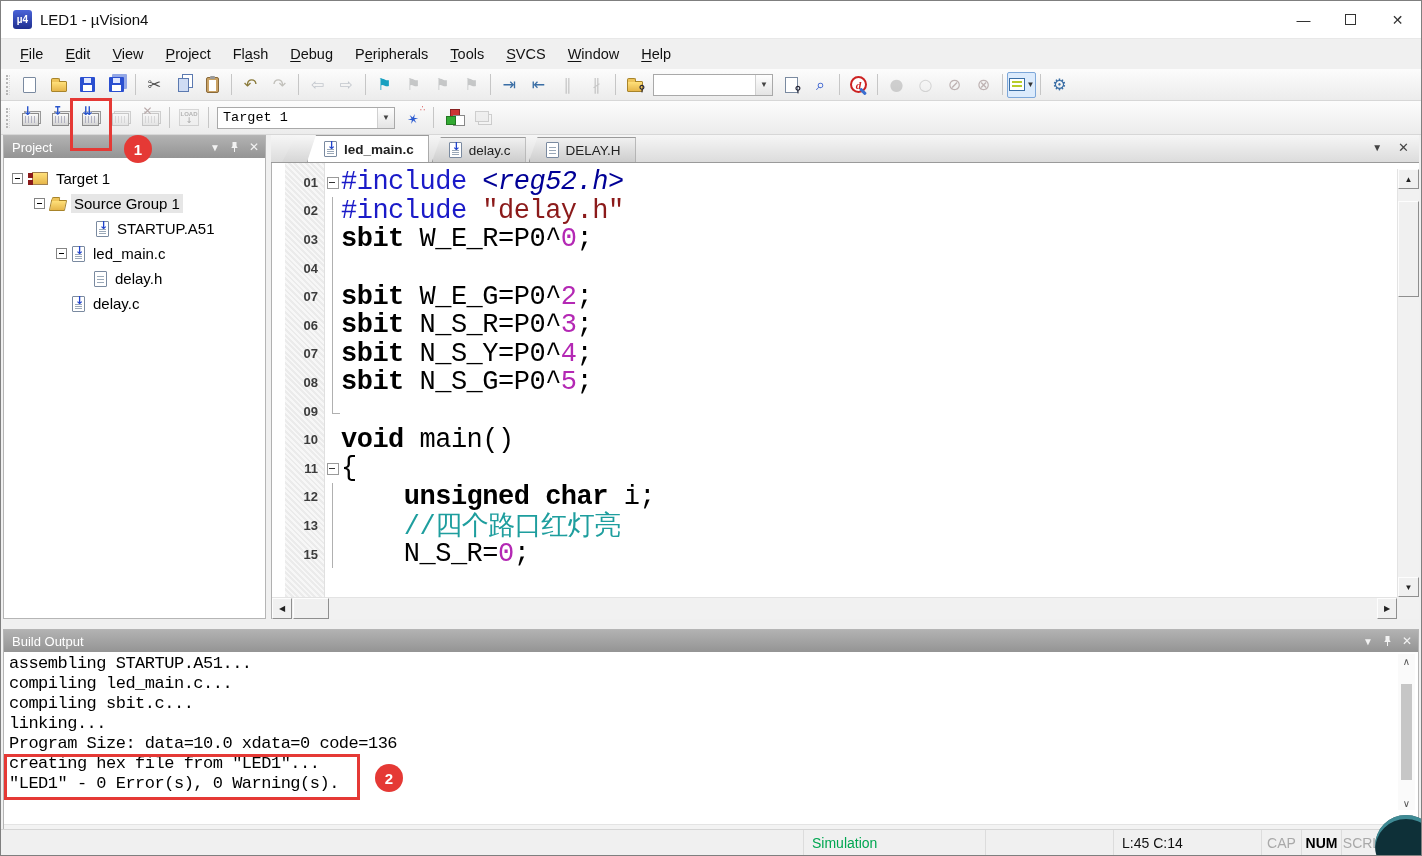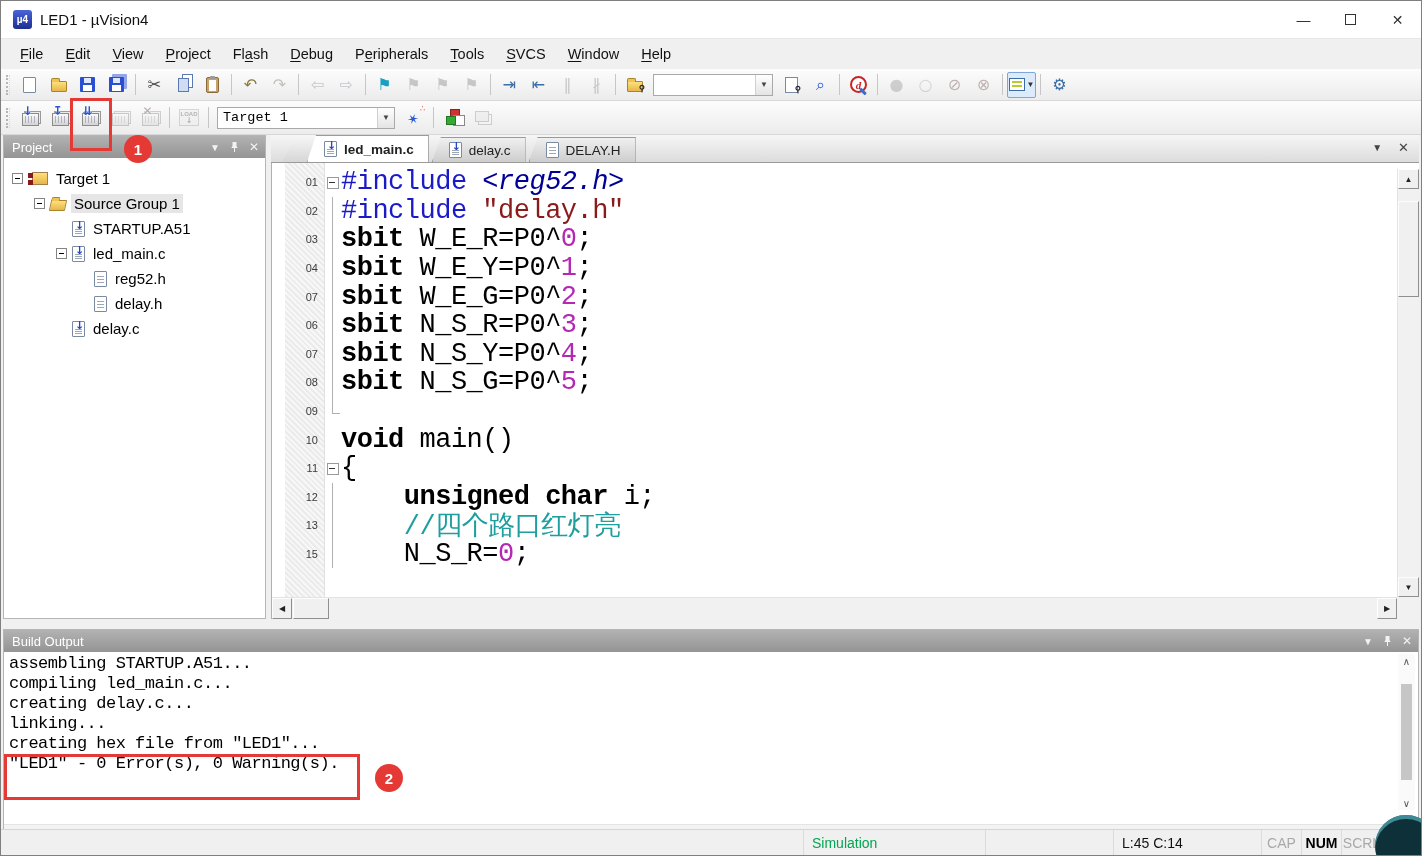--- a/index.html
+++ b/index.html
@@ -123,21 +123,21 @@
   .tab.active{background:#fff;font-weight:bold;height:27px;z-index:2;}
   .tabaux{position:absolute;right:10px;top:5px;display:flex;gap:16px;color:#444;align-items:center;}
   .tabaux .aux{font-size:10px;}
   .tabaux .aux.x{font-size:13px;}
 
   .editor-body{position:absolute;top:28px;left:0;right:0;bottom:0;background:#fff;border-left:1px solid #b0b0b0;overflow:hidden;}
   #code-area{position:absolute;top:5px;left:13px;right:24px;bottom:22px;overflow:hidden;}
   .gutter-bg{position:absolute;top:0;bottom:0;left:13px;width:40px;
     background:repeating-linear-gradient(45deg,#ebebeb 0 2px,#f7f7f7 2px 4px);border-right:1px solid #e0e0e0;}
   .cl{display:flex;height:28.6px;align-items:center;position:relative;}
-  .ln{width:40px;flex:none;text-align:right;padding-right:7px;font-size:11px;color:#3c3c3c;z-index:1;}
+  .ln{width:40px;flex:none;text-align:right;padding-right:7px;font-size:13px;color:#3c3c3c;z-index:1;font-weight:bold;}
   .fold{width:16px;flex:none;height:100%;position:relative;}
   .fold.start::before{content:"";position:absolute;left:2px;top:9px;width:10px;height:10px;border:1px solid #9a9a9a;background:#fff;}
   .fold.start::after{content:"";position:absolute;left:4px;top:14px;width:6px;height:1px;background:#333;}
   .fold.mid::before{content:"";position:absolute;left:7px;top:0;bottom:0;width:1px;background:#b0b0b0;}
   .fold.end::before{content:"";position:absolute;left:7px;top:0;width:7px;height:58%;
     border-left:1px solid #b0b0b0;border-bottom:1px solid #b0b0b0;}
   .code{font-family:"Liberation Mono","DejaVu Sans Mono",monospace;font-size:27px;white-space:pre;color:#000;letter-spacing:-.5px;}
   .s-kw{font-weight:bold;color:#000;}
   .s-dir{color:#1a1ac8;}
   .s-inc{color:#000096;font-style:italic;}
@@ -392,34 +392,29 @@
         <div class="trow" style="padding-left: 8px;">
           <span class="texp"></span>
           <span class="ticon i-target"></span>
           <span class="tlabel">Target 1</span>
         </div>
         <div class="trow" style="padding-left: 30px;">
           <span class="texp"></span>
           <span class="ticon i-folder-open"></span>
           <span class="tlabel hl">Source Group 1</span>
         </div>
-        <div class="trow" style="padding-left: 52px;">
+        <div class="trow" style="padding-left: 52px; margin-left: 24px;">
           <span style="width: 16px; flex: 0 0 auto;"></span>
           <span class="ticon i-doc-arrow"></span>
           <span class="tlabel">STARTUP.A51</span>
         </div>
         <div class="trow" style="padding-left: 52px;">
           <span class="texp"></span>
           <span class="ticon i-doc-arrow"></span>
           <span class="tlabel">led_main.c</span>
-        </div>
-        <div class="trow" style="padding-left: 74px;">
-          <span style="width: 16px; flex: 0 0 auto;"></span>
-          <span class="ticon i-doc"></span>
-          <span class="tlabel">reg52.h</span>
         </div>
         <div class="trow" style="padding-left: 74px;">
           <span style="width: 16px; flex: 0 0 auto;"></span>
           <span class="ticon i-doc"></span>
           <span class="tlabel">delay.h</span>
         </div>
         <div class="trow" style="padding-left: 52px;">
           <span style="width: 16px; flex: 0 0 auto;"></span>
           <span class="ticon i-doc-arrow"></span>
           <span class="tlabel">delay.c</span>
@@ -461,21 +456,20 @@
             <span class="code"><span class="s-dir">#include </span><span class="s-str">"delay.h"</span></span>
           </div>
           <div class="cl">
             <span class="ln">03</span>
             <span class="fold mid"></span>
             <span class="code"><span class="s-kw">sbit</span><span> W_E_R=P0^</span><span class="s-num">0</span><span>;</span></span>
           </div>
           <div class="cl">
             <span class="ln">04</span>
             <span class="fold mid"></span>
-            <span class="code"><span class="s-kw">sbit</span><span> W_E_Y=P0^</span><span class="s-num">1</span><span>;</span></span>
           </div>
           <div class="cl">
             <span class="ln">07</span>
             <span class="fold mid"></span>
             <span class="code"><span class="s-kw">sbit</span><span> W_E_G=P0^</span><span class="s-num">2</span><span>;</span></span>
           </div>
           <div class="cl">
             <span class="ln">06</span>
             <span class="fold mid"></span>
             <span class="code"><span class="s-kw">sbit</span><span> N_S_R=P0^</span><span class="s-num">3</span><span>;</span></span>
@@ -545,22 +539,23 @@
               <path d="M3.5 1h4v4l1.2 2H2.3l1.2-2z" fill="#f2f2f2"></path>
               <rect x="5" y="7" width="1" height="4" fill="#f2f2f2"></rect>
             </svg>
         </span>
         <span class="ph-btn" style="font-size:12px;">✕</span>
       </span>
     </div>
     <div id="log-area">
         <div class="log-line">assembling STARTUP.A51...</div>
         <div class="log-line">compiling led_main.c...</div>
-        <div class="log-line">creating delay.c...</div>
+        <div class="log-line">compiling sbit.c...</div>
         <div class="log-line">linking...</div>
+        <div class="log-line">Program Size: data=10.0 xdata=0 code=136</div>
         <div class="log-line">creating hex file from "LED1"...</div>
         <div class="log-line">"LED1" - 0 Error(s), 0 Warning(s).</div>
       </div>
     <div class="ovsb">
       <span class="oarrow">∧</span>
       <span class="othumb"></span>
       <span class="oarrow bottom">∨</span>
     </div>
     <div class="ohsb">
       <span>❮</span>

